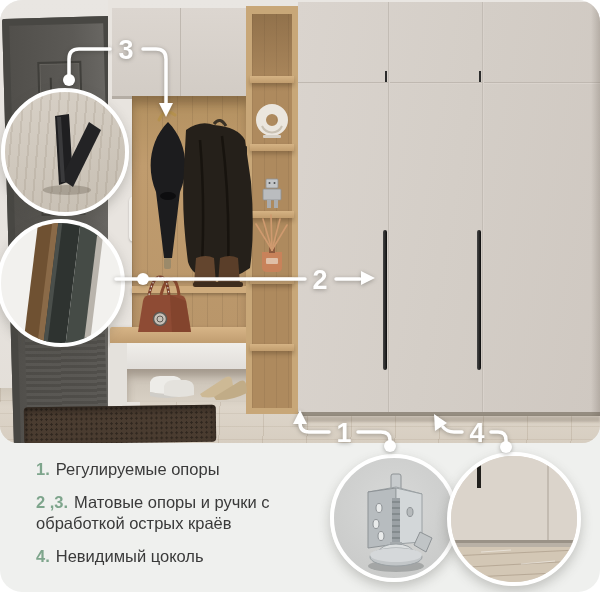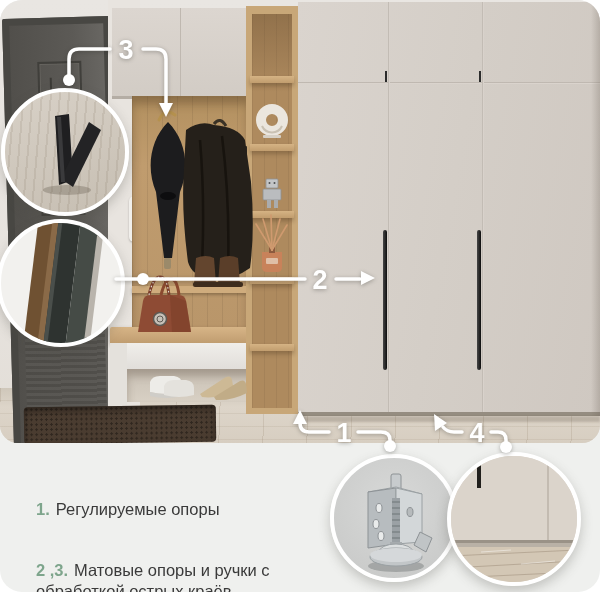--- a/index.html
+++ b/index.html
@@ -82,21 +82,21 @@
   .overlay{position:absolute;left:0;top:0;width:600px;height:592px;pointer-events:none;
     filter:drop-shadow(0 1px 2px rgba(40,40,35,.35));}
   .overlay path{fill:none;stroke:#fff;stroke-width:3.5;stroke-linecap:round;}
   .overlay text{fill:#fff;font-family:"Liberation Sans",sans-serif;font-weight:bold;font-size:27px;
     text-anchor:middle;}
   .overlay .dot{fill:#fff;}
   .overlay .ah{fill:#fff;}
   
   .features{position:absolute;left:36px;top:459px;width:316px;color:#3a3a3a;
     font-size:16.5px;line-height:21px;}
-  .feature{margin-bottom:12px;margin-top:40px;}
+  .feature{margin-bottom:12px;}
   .feature .num{color:#7ea58c;font-weight:bold;margin-right:6px;}
 </style>
 </head>
 <body>
 
 <div class="card">
 
   <div class="photo">
     <div class="floor"></div>
 
@@ -291,15 +291,16 @@
       <path d="M443,427 Q447,432 454,432 H462"></path>
       <text x="477" y="442">4</text>
       <path d="M491,432 H498 Q506,432 506,440 V444"></path>
       <circle class="dot" cx="506" cy="447" r="6"></circle>
     </g>
   </svg>
 
   <div class="features">
     <div class="feature"><span class="num">1.</span><span>Регулируемые опоры</span></div>
     <div class="feature"><span class="num">2 ,3.</span><span>Матовые опоры и ручки с обработкой острых краёв</span></div>
+    <div class="feature"><span class="num">4.</span><span>Невидимый цоколь</span></div>
   </div>
 
 </div>
 
 </body></html>

